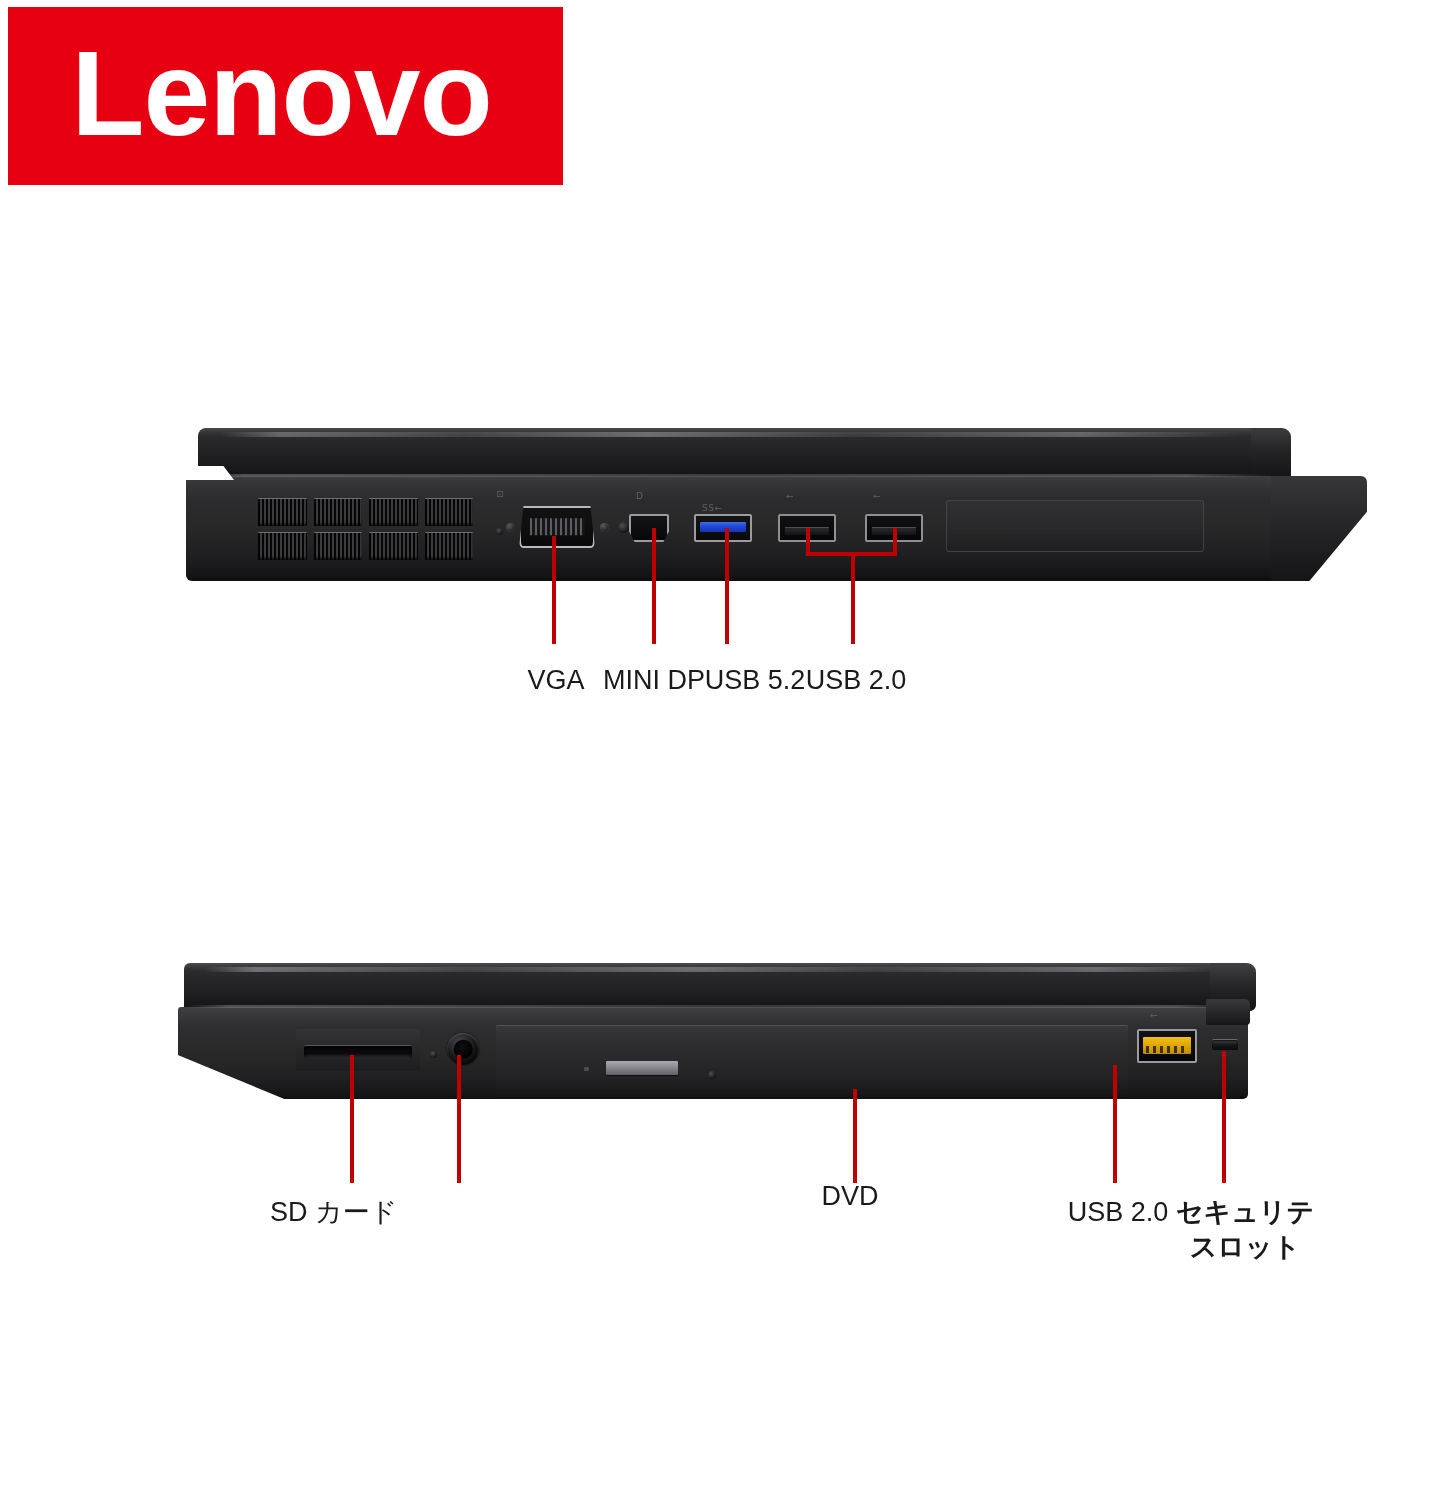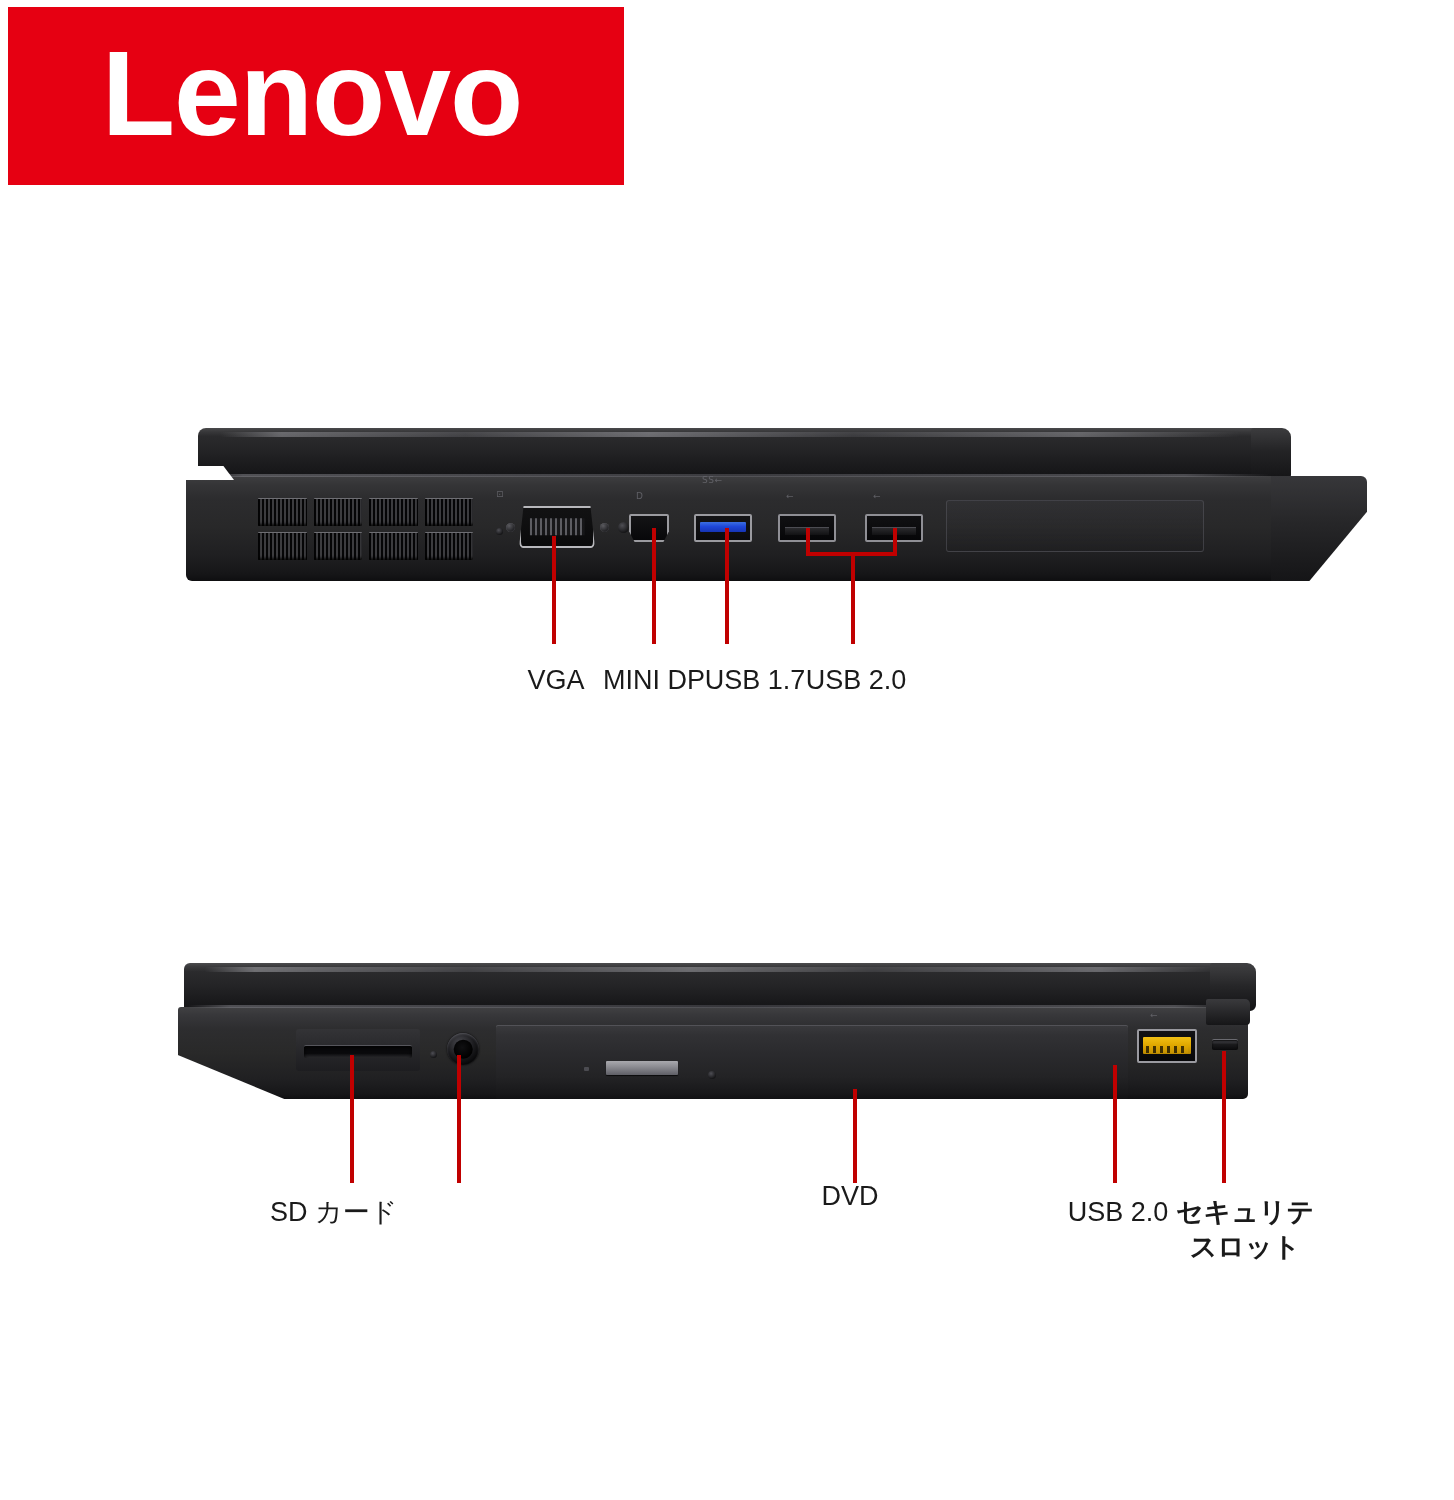--- a/index.html
+++ b/index.html
@@ -11,21 +11,21 @@
     width: 1454px; height: 1500px;
     position: relative; overflow: hidden;
     font-family: "Liberation Sans", "DejaVu Sans", sans-serif;
     -webkit-font-smoothing: antialiased;
   }
 
   
   .brand-logo {
     position: absolute;
     left: 8px; top: 7px;
-    width: 616px; height: 178px;
+    width: 555px; height: 178px;
     background: #E60012;
     display: flex; align-items: center; justify-content: center;
   }
   .brand-wordmark {
     color: #ffffff;
     font-size: 120px;
     font-weight: 700;
     letter-spacing: -1px;
     line-height: 1;
     font-family: "Liberation Sans", "DejaVu Sans", sans-serif;
@@ -420,21 +420,21 @@
       <div class="vga-pins"></div>
     </div>
     <div class="vga-screw" style="left:320px; top:95px;"></div>
     <div class="vga-screw" style="left:414px; top:95px;"></div>
 
     <div class="pinhole" style="left:432px; top:94px; width:11px; height:11px;"></div>
 
     <div class="port-glyph" style="left:450px; top:64px;">D</div>
     <div class="port minidp-port" style="left:443px; top:86px; width:40px; height:28px;"></div>
 
-    <div class="port-glyph" style="left:516px; top:48px;">SS←</div>
+    <div class="port-glyph" style="left:516px; top:76px;">SS←</div>
     <div class="port usb3-port" style="left:508px; top:86px; width:58px; height:28px;">
       <div class="usb3-tongue"></div>
     </div>
 
     <div class="port-glyph" style="left:600px; top:64px;">←</div>
     <div class="port usb2-port" style="left:592px; top:86px; width:58px; height:28px;">
       <div class="usb2-tongue"></div>
     </div>
 
     <div class="port-glyph" style="left:687px; top:64px;">←</div>
@@ -449,21 +449,21 @@
   <div class="leader leader-v" style="left:652px; top:110px; height:116px;"></div>
   <div class="leader leader-v" style="left:725px; top:110px; height:116px;"></div>
 
   <div class="leader leader-v" style="left:806px; top:110px; height:28px;"></div>
   <div class="leader leader-v" style="left:893px; top:110px; height:28px;"></div>
   <div class="leader leader-h" style="left:806px; top:134px; width:91px;"></div>
   <div class="leader leader-v" style="left:851px; top:134px; height:92px;"></div>
 
   <div class="callout-label ctr" style="left:556px; top:245px;">VGA</div>
   <div class="callout-label ctr" style="left:654px; top:245px;">MINI DP</div>
-  <div class="callout-label ctr" style="left:755px; top:245px;">USB 1.7</div>
+  <div class="callout-label ctr" style="left:755px; top:245px;">USB 5.2</div>
   <div class="callout-label ctr" style="left:856px; top:245px;">USB 2.0</div>
 </div>
 
 <div class="figure" id="figure-right-side">
 
   <div class="laptop" id="laptop-right">
     <div class="lid-right"></div>
     <div class="lid-right-cap"></div>
     <div class="base-right"></div>
     <div class="seam-right"></div>

